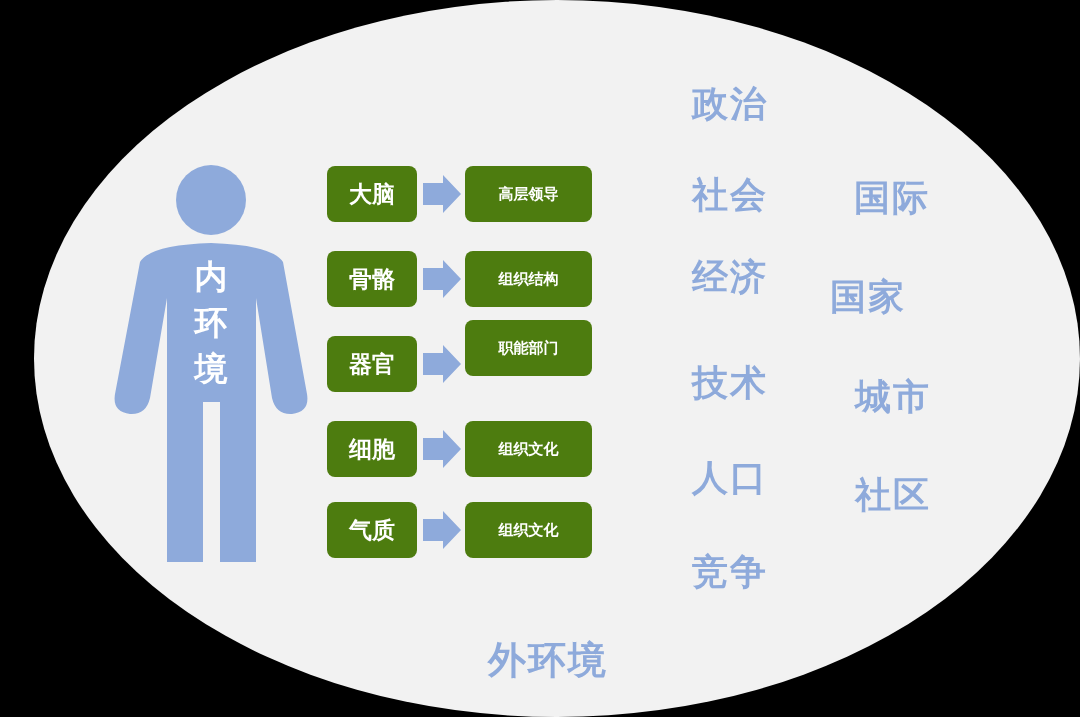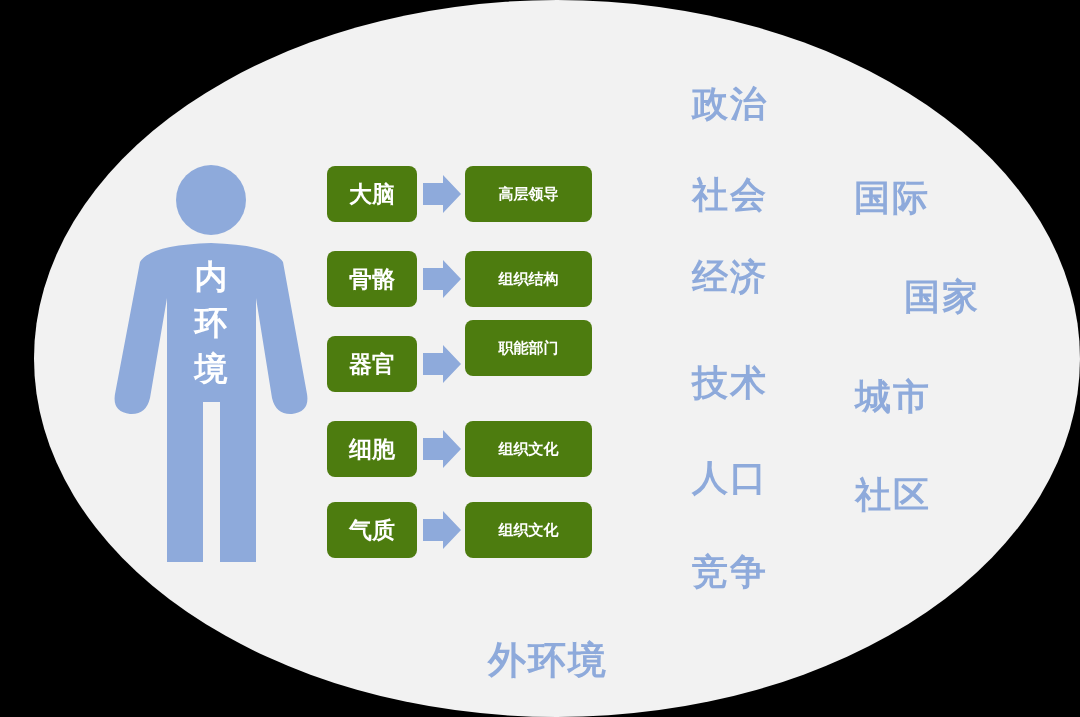--- a/index.html
+++ b/index.html
@@ -113,17 +113,17 @@
   </div>
 
 <div class="ext" style="left:692px; top:80px">政治</div>
 <div class="ext" style="left:692px; top:171px">社会</div>
 <div class="ext" style="left:692px; top:253px">经济</div>
 <div class="ext" style="left:692px; top:359px">技术</div>
 <div class="ext" style="left:692px; top:454px">人口</div>
 <div class="ext" style="left:692px; top:548px">竞争</div>
 
 <div class="ext" style="left:854px; top:174px">国际</div>
-<div class="ext" style="left:904px; top:273px">国家</div>
+<div class="ext" style="left:830px; top:273px">国家</div>
 <div class="ext" style="left:855px; top:373px">城市</div>
 <div class="ext" style="left:855px; top:471px">社区</div>
 
 <div class="outer-label">外环境</div>
 
 </body></html>

